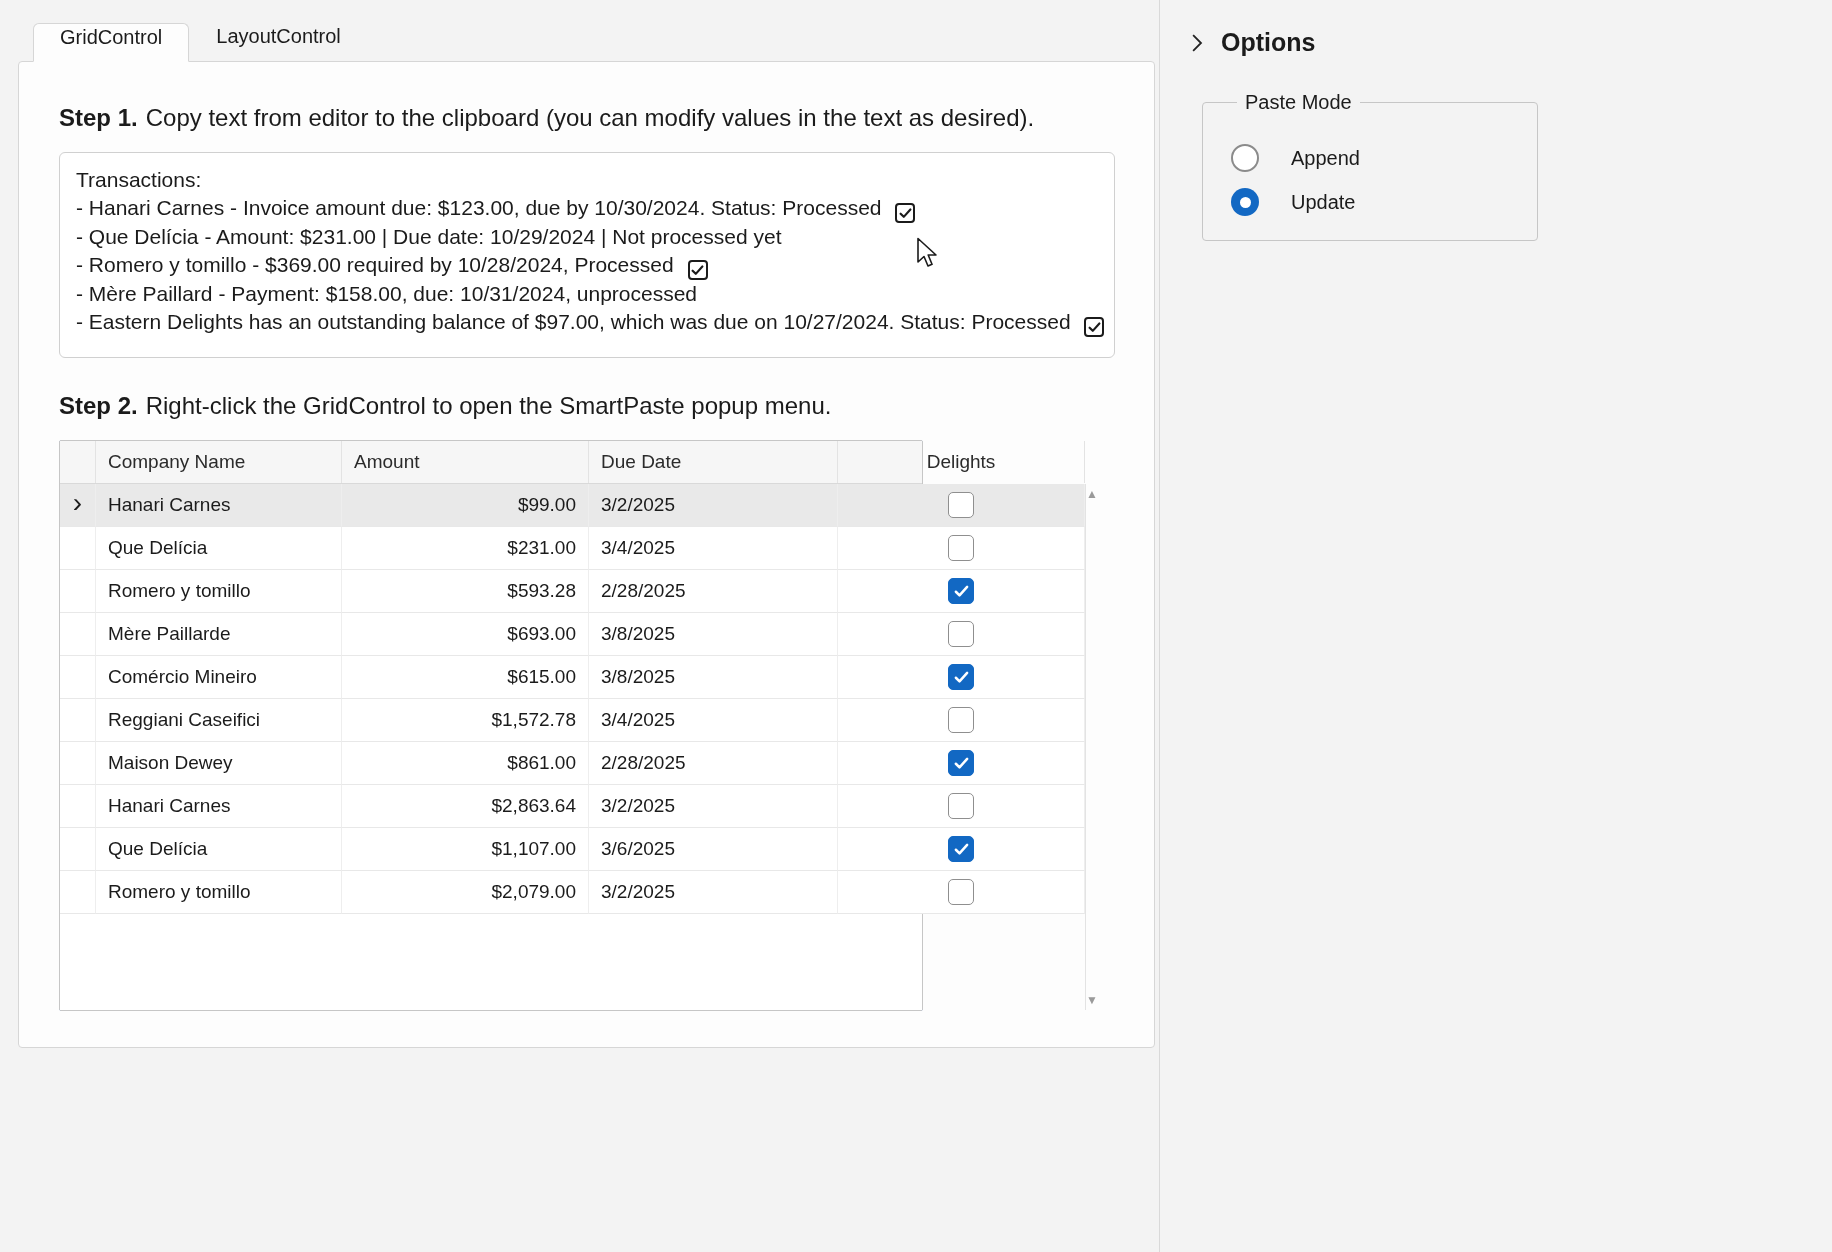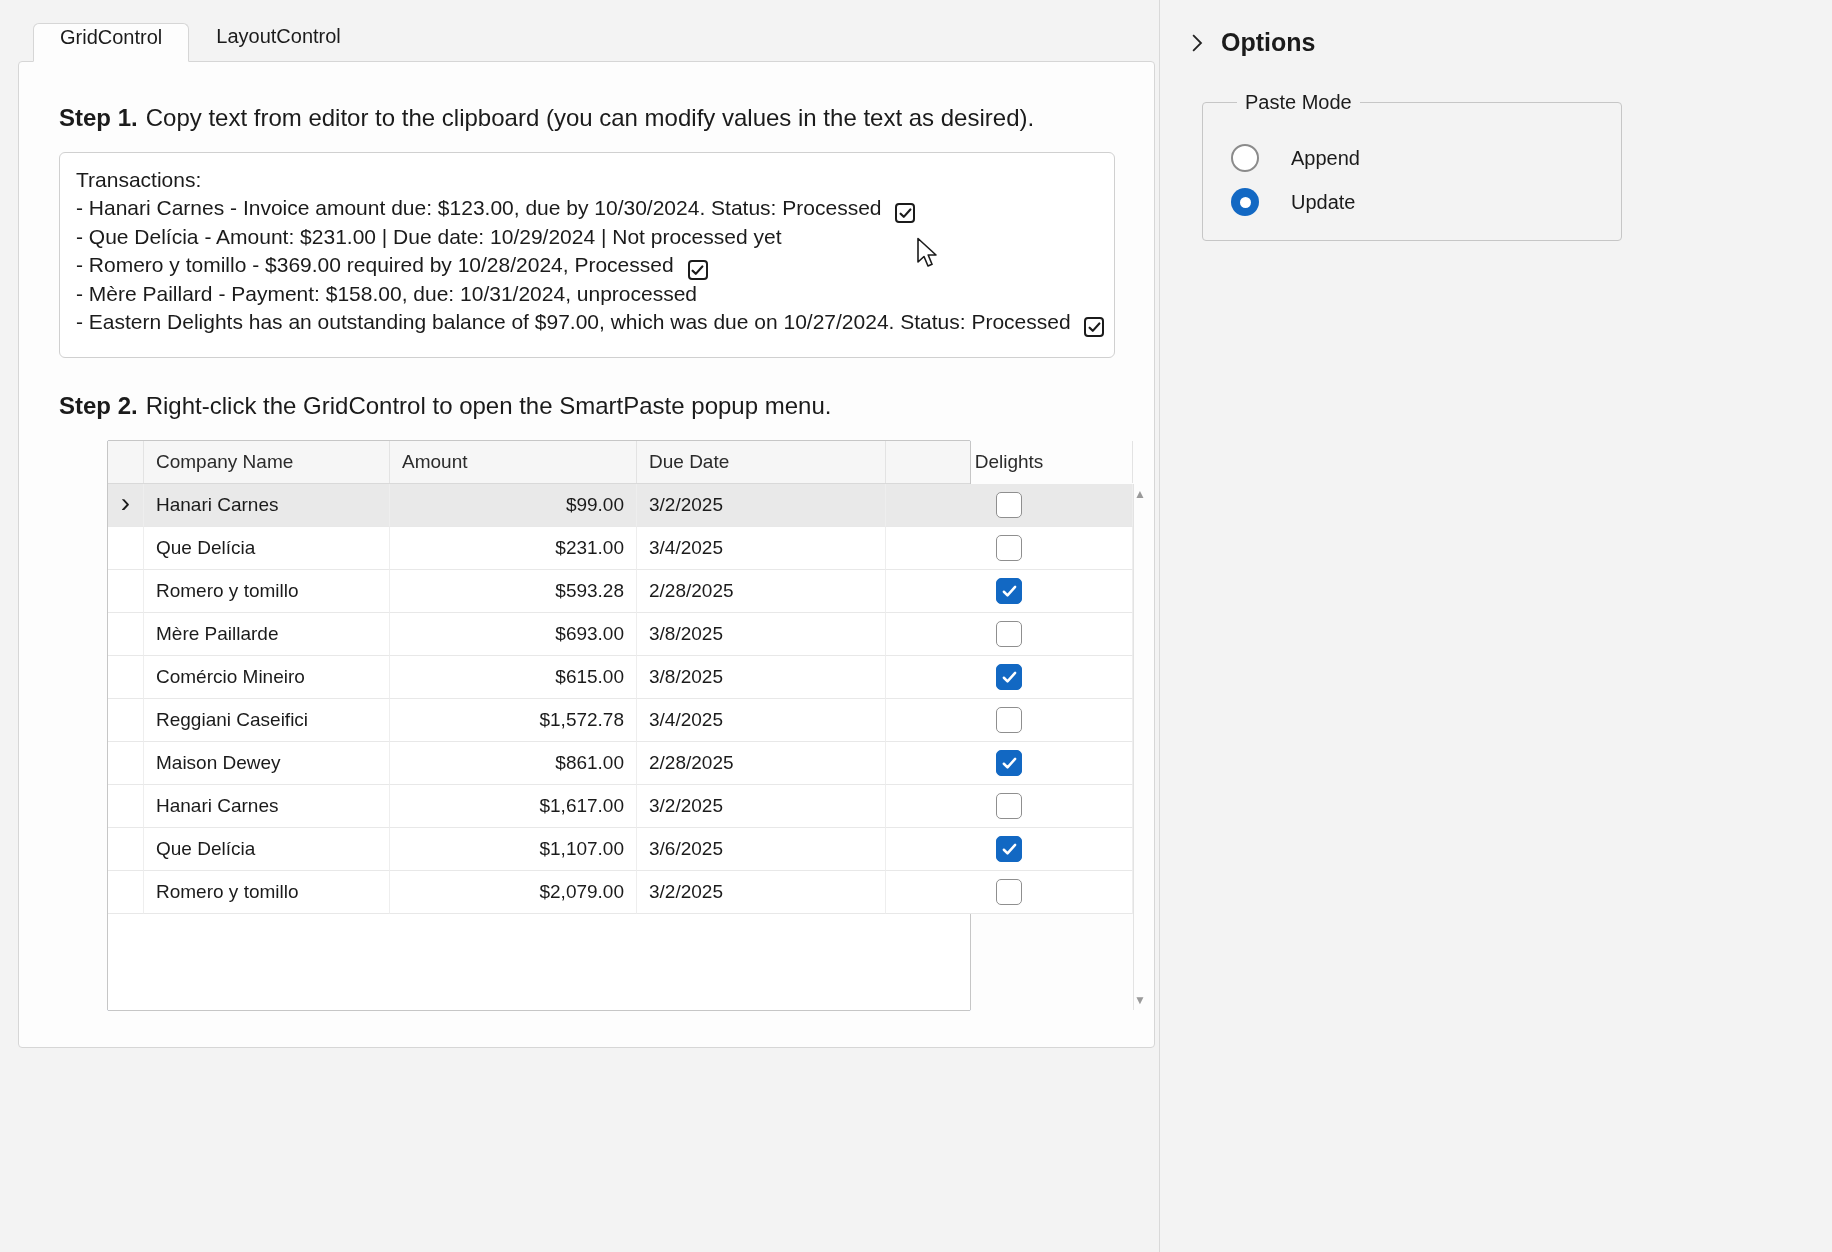--- a/index.html
+++ b/index.html
@@ -37,21 +37,21 @@
   }
   .ed-line { line-height: 27.5px; font-size: 21px; white-space: nowrap; }
   .txtcb {
     display: inline-flex; align-items: center; justify-content: center;
     width: 20px; height: 20px; border: 2px solid #1b1b1b; border-radius: 4px;
     margin-left: 8px; vertical-align: -4px; background: #fff;
   }
   .txtcb svg { width: 13px; height: 11px; }
 
   
-  .grid { width: 864px; border: 1px solid #c6c6c6; border-radius: 2px; background: #3b82f6; margin-left: 48px; }
+  .grid { width: 864px; border: 1px solid #c6c6c6; border-radius: 2px; background: #3b82f6; }
   .ghead { display: flex; height: 43px; background: #f6f6f6; border-bottom: 1px solid #d9d9d9; }
   .c { flex: none; display: flex; align-items: center; padding: 0 12px; border-right: 1px solid #e3e3e3; overflow: hidden; white-space: nowrap; }
   .c.ind   { width: 36px; padding: 0; justify-content: center; }
   .c.name  { width: 246px; }
   .c.amt   { width: 247px; justify-content: flex-end; }
   .c.due   { width: 249px; }
   .c.proc  { width: 247px; justify-content: center; }
   .c.sbspace { width: 29px; border-right: none; }
   .ghead .c { color: #2b2b2b; }
   .ghead .c.amt { justify-content: flex-start; }
@@ -77,21 +77,21 @@
   }
   .sbar .arr { line-height: 1; }
 
   
   .right { flex: 1; padding: 28px 24px 0 26px; }
   .opt-head { display: flex; align-items: center; gap: 18px; margin-bottom: 34px; padding-left: 4px; }
   .opt-title { font-weight: 700; font-size: 25px; }
   .chev svg { display: block; }
 
   .gbox {
-    width: 420px; border: 1px solid #c6c6c6; border-radius: 4px;
+    width: 336px; border: 1px solid #c6c6c6; border-radius: 4px;
     padding: 14px 0 24px 28px; margin-left: 16px;
   }
   .gbox legend { font-size: 20px; padding: 0 8px; margin-left: 6px; }
   .radio-row { display: flex; align-items: center; gap: 32px; margin-top: 16px; font-size: 20px; cursor: default; }
   .rb { width: 28px; height: 28px; border-radius: 50%; border: 2px solid #8b8b8b; background: #fff; position: relative; flex: none; }
   .rb.on { border: none; background: var(--accent, #1268c3); }
   .rb.on::after { content: ""; position: absolute; inset: 0; margin: auto; width: 11px; height: 11px; border-radius: 50%; background: #fff; }
 
   
   .cursor { position: absolute; left: 915px; top: 237px; z-index: 10; pointer-events: none; }
@@ -223,21 +223,21 @@
                 <span class="cb on">
                   <svg viewBox="0 0 12 10">
                     <path d="M1.5 5.2l2.9 2.9 6.1-6.8" fill="none" stroke="#fff" stroke-width="2" stroke-linecap="round" stroke-linejoin="round"></path>
                   </svg>
                 </span>
               </div>
             </div>
             <div class="grow">
               <div class="c ind"></div>
               <div class="c name">Hanari Carnes</div>
-              <div class="c amt">$1,617.00</div>
+              <div class="c amt">$2,863.64</div>
               <div class="c due">3/2/2025</div>
               <div class="c proc">
                 <span class="cb"></span>
               </div>
             </div>
             <div class="grow">
               <div class="c ind"></div>
               <div class="c name">Que Delícia</div>
               <div class="c amt">$1,107.00</div>
               <div class="c due">3/6/2025</div>

